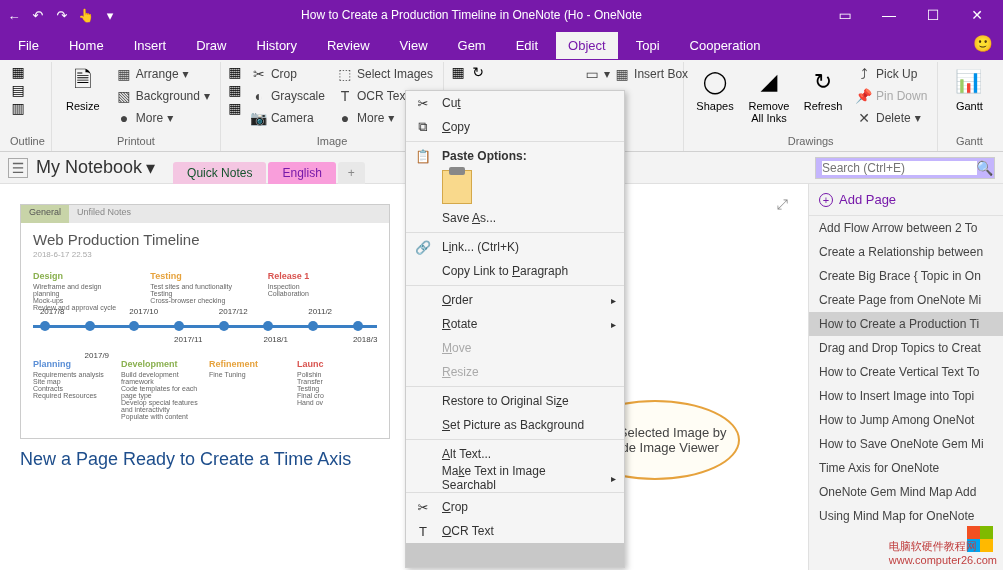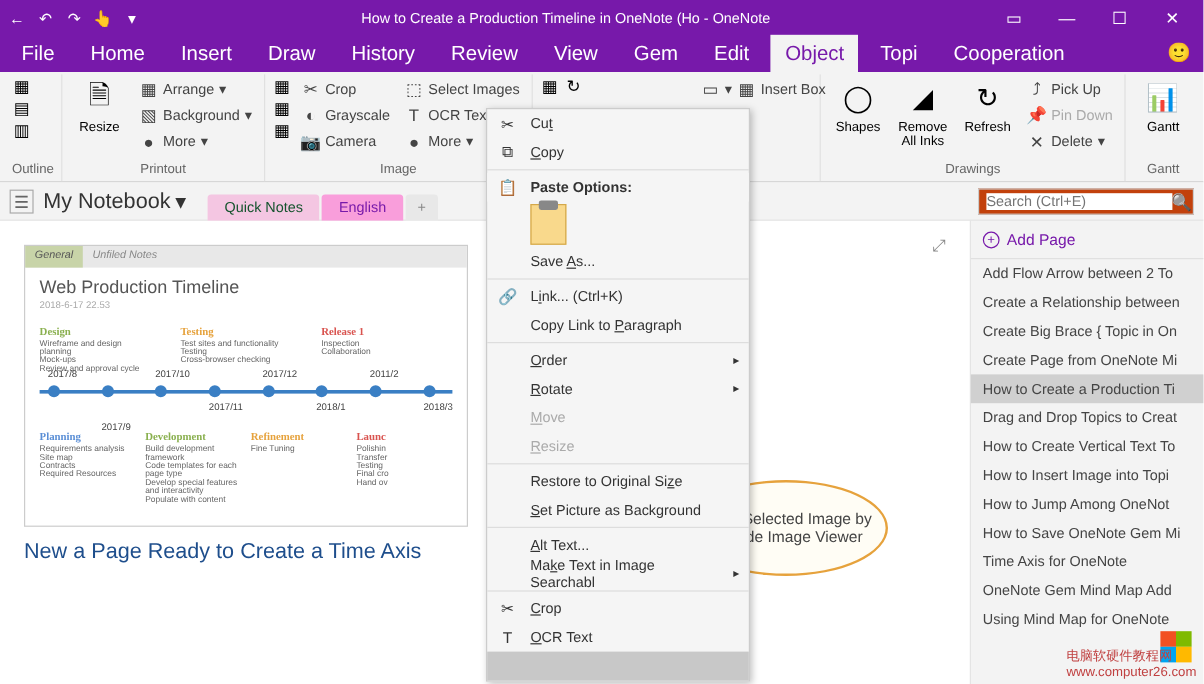--- a/index.html
+++ b/index.html
@@ -4,21 +4,21 @@
 <style>
 * { margin:0; padding:0; box-sizing:border-box; font-family:"Segoe UI",Arial,sans-serif; }
 body { width:1003px; height:570px; overflow:hidden; background:#fff; font-size:12px; }
 .titlebar { height:30px; background:#7719aa; color:#fff; display:flex; align-items:center; padding:0 6px; }
 .qat { display:flex; gap:8px; align-items:center; }
 .qat-icon { width:16px; height:16px; display:flex; align-items:center; justify-content:center; font-size:13px; }
 .titlebar-title { flex:1; text-align:center; font-size:12px; color:#fff; }
 .win-controls { display:flex; gap:4px; align-items:center; }
 .win-btn { width:40px; height:28px; display:flex; align-items:center; justify-content:center; color:#fff; font-size:14px; }
 .menubar { height:30px; background:#7719aa; display:flex; align-items:center; padding:0 6px; gap:6px; position:relative; }
-.menu-item { padding:6px 12px; color:#fff; font-size:17px; }
+.menu-item { padding:6px 12px; color:#fff; font-size:13px; }
 .menu-item.active { background:#f3f3f3; color:#7719aa; }
 .smiley { position:absolute; right:10px; top:4px; font-size:16px; }
 .ribbon { height:92px; background:#f3f3f3; border-bottom:1px solid #d0d0d0; display:flex; padding:2px 4px 0; }
 .ribbon-group { display:flex; flex-direction:column; padding:2px 6px; border-right:1px solid #e0e0e0; }
 .ribbon-group:last-child { border-right:none; }
 .rg-body { flex:1; display:flex; gap:4px; align-items:flex-start; }
 .rg-label { font-size:11px; color:#666; text-align:center; padding:2px 0; }
 .rcol { display:flex; flex-direction:column; gap:2px; }
 .rbtn { display:flex; align-items:center; gap:4px; padding:1px 4px; font-size:12px; color:#444; white-space:nowrap; height:20px; }
 .rbtn.disabled { color:#aaa; }
@@ -26,39 +26,39 @@
 .rbig-icon { font-size:22px; height:32px; display:flex; align-items:center; }
 .ico { width:16px; height:16px; display:inline-flex; align-items:center; justify-content:center; font-size:14px; }
 .notebook-bar { height:32px; background:#f3f3f3; display:flex; align-items:center; border-bottom:1px solid #e0e0e0; padding:0 8px; gap:8px; }
 .nb-toggle { width:20px; height:20px; border:1px solid #aaa; display:flex; align-items:center; justify-content:center; font-size:14px; color:#666; }
 .nb-name { font-size:18px; color:#333; display:flex; align-items:center; gap:4px; }
 .section-tabs { display:flex; align-items:flex-end; height:32px; margin-left:10px; }
 .sec-tab { padding:4px 14px; font-size:12px; border-radius:3px 3px 0 0; margin-right:2px; }
 .sec-tab.s1 { background:#f4c6e2; color:#14532d; }
 .sec-tab.s2 { background:#f99edb; color:#7719aa; }
 .sec-tab.add { background:#e8e8e8; color:#888; padding:4px 10px; }
-.search-box { margin-left:auto; display:flex; align-items:center; border:1px solid #ccc; padding:2px 6px; width:180px; background:#c2410c; }
+.search-box { margin-left:auto; display:flex; align-items:center; border:1px solid #ccc; padding:2px 6px; width:180px; background:#c4b5fd; }
 .search-box input { border:none; outline:none; flex:1; font-size:12px; }
 .main { display:flex; height:calc(570px - 30px - 30px - 92px - 32px); position:relative; }
 .content { flex:1; background:#fff; position:relative; padding:12px 20px; overflow:hidden; }
 .page-list { width:195px; background:#f3f3f3; border-left:1px solid #e0e0e0; display:flex; flex-direction:column; }
 .add-page { padding:8px 10px; display:flex; align-items:center; gap:6px; color:#7719aa; font-size:13px; border-bottom:1px solid #e0e0e0; }
 .add-page-plus { width:14px; height:14px; border:1px solid #7719aa; border-radius:50%; display:flex; align-items:center; justify-content:center; font-size:11px; }
 .page-item { padding:5px 10px; font-size:12px; color:#444; white-space:nowrap; overflow:hidden; }
 .page-item.selected { background:#d0d0d0; }
 .embedded-img { border:1px solid #ccc; width:370px; background:#fff; position:relative; margin:8px 0; }
 .emb-tabs { display:flex; background:#e8e8e8; height:18px; }
-.emb-tab { padding:2px 8px; font-size:9px; color:#888;font-style:italic; }
+.emb-tab { padding:2px 8px; font-size:9px; color:#888; }
 .emb-tab.a { background:#c8d4a8; color:#555; }
 .emb-title { font-size:15px; color:#555; padding:8px 12px 2px; }
 .emb-date { font-size:8px; color:#aaa; padding:0 12px 6px; }
 .timeline-body { padding:6px 12px 12px; font-size:7px; color:#666; }
 .phase-row { display:flex; gap:8px; margin-bottom:6px; }
 .phase { flex:1; }
-.phase-title { font-size:9px; font-weight:bold; margin-bottom:2px;font-family:Liberation Serif, serif; }
+.phase-title { font-size:9px; font-weight:bold; margin-bottom:2px; }
 .phase-title.g { color:#8ab04f; } .phase-title.o { color:#e6a23c; } .phase-title.r { color:#d9534f; } .phase-title.b { color:#5b8fd6; }
 .tl-axis { position:relative; height:36px; margin:6px 0; }
 .tl-line { position:absolute; top:8px; left:0; right:0; height:3px; background:#3a7fc4; }
 .tl-dot { position:absolute; top:4px; width:10px; height:10px; background:#3a7fc4; border-radius:50%; }
 .tl-date { position:absolute; font-size:8px; color:#444; }
 .page-heading { font-size:18px; color:#1e4e8c; margin-top:10px; }
 .context-menu { position:absolute; left:405px; top:90px; width:220px; background:#f5f5f5; border:1px solid #ccc; box-shadow:2px 2px 6px rgba(0,0,0,0.25); z-index:100; }
 .ctx-item { display:flex; align-items:center; padding:4px 8px; font-size:12px; color:#333; gap:10px; height:24px; }
 .ctx-item.disabled { color:#aaa; }
 .ctx-item.highlighted { background:#c8c8c8; }

